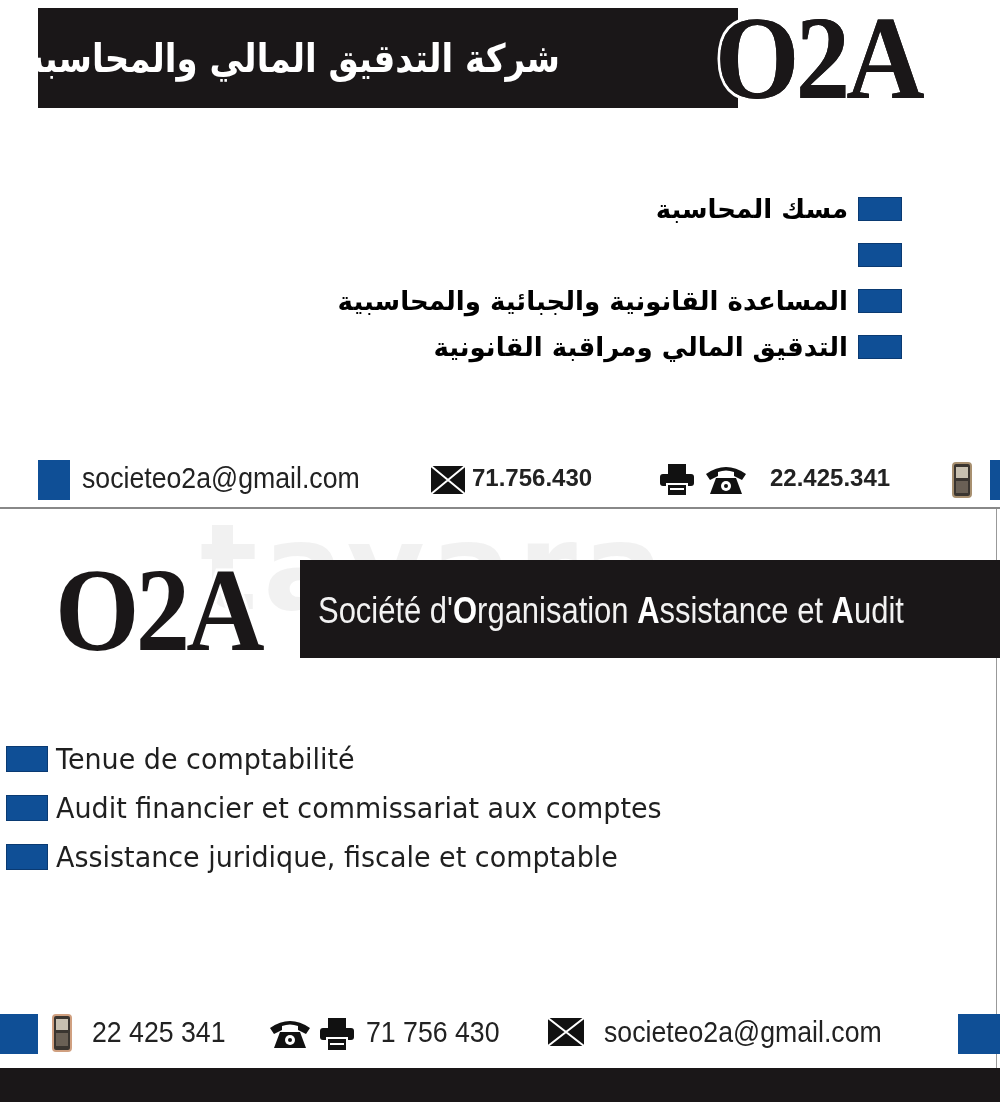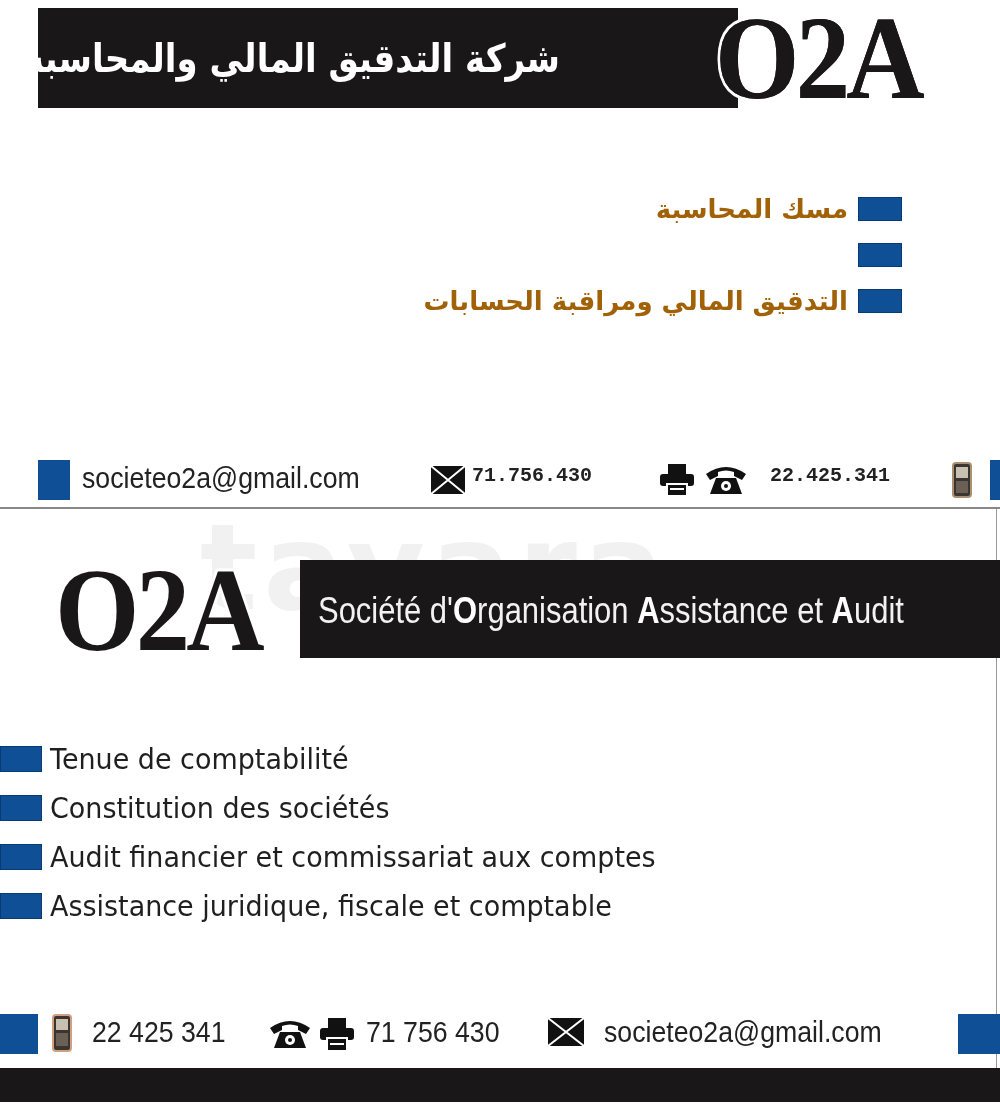--- a/index.html
+++ b/index.html
@@ -34,40 +34,40 @@
     .ar-service {
       display: flex; align-items: center; height: 46px; direction: rtl;
     }
     .bullet {
       display: inline-block; width: 44px; height: 24px; background: #0f4f96;
       border: 1px solid #0a3a72;
     }
     .ar-service .bullet { margin-left: 10px; }
     .ar-service-label {
       font-family: "DejaVu Sans", sans-serif; font-size: 26px; font-weight: bold;
-      color: #a16207; white-space: nowrap;
+      color: #000000; white-space: nowrap;
     }
 
     
     .contact-row {
       position: absolute; left: 0; width: 1000px; height: 44px;
       display: flex; align-items: center;
     }
     .contact-ar { top: 458px; }
     .contact-fr { top: 1012px; }
     .edge-block { position: absolute; width: 44px; height: 40px; background: #0f4f96; top: 2px; }
     .edge-left { left: 0; }
     .edge-right { right: 0; }
     .contact-ar .edge-left { width: 32px; }
     .contact-ar .edge-right { width: 48px; }
     .contact-fr .edge-left { width: 38px; }
     .contact-fr .edge-right { width: 42px; }
 
     .contact-text {
-      font-family: Liberation Mono, monospace; font-size: 20px; font-weight: bold;
+      font-family: Liberation Sans, sans-serif; font-size: 24px; font-weight: bold;
       color: #222; white-space: nowrap; position: absolute; top: 6px;
     }
     .ctext-condensed { font-family: "Liberation Sans", sans-serif; font-size: 29px; font-weight: normal; top: 4px; transform: scaleX(0.92); transform-origin: left; }
 
     .icon { position: absolute; display: inline-block; }
     .icon svg { display: block; }
 
     .divider {
       position: absolute; left: 0; top: 507px; width: 1000px; height: 2px; background: #888;
     }
@@ -89,21 +89,21 @@
     }
     .fr-title {
       position: absolute; left: 318px; top: 590px;
       font-family: "Liberation Sans", sans-serif; font-size: 36px; color: #f2f2f2;
       white-space: nowrap; transform: scaleX(0.86); transform-origin: left;
     }
     .fr-title b { font-weight: bold; color: #ffffff; }
     .logo-fr { left: 46px; top: 552px; font-size: 118px; -webkit-text-stroke: 6px #ffffff; paint-order: stroke fill; }
 
     
-    .fr-services { position: absolute; left: 0; top: 734px; }
+    .fr-services { position: absolute; left: 6px; top: 734px; }
     .fr-service { display: flex; align-items: center; height: 49px; }
     .fr-service .bullet { width: 42px; height: 26px; margin-right: 8px; }
     .fr-service-label {
       font-family: "DejaVu Sans", sans-serif; font-size: 29px; color: #1f1f1f; white-space: nowrap;
       transform: scaleX(0.93); transform-origin: left;
     }
 
     .bottom-bar {
       position: absolute; left: 0; top: 1068px; width: 1000px; height: 34px; background: #1a1718;
     }
@@ -119,21 +119,25 @@
   <div class="ar-services">
     <div class="ar-service">
       <span class="bullet"></span>
       <span class="ar-service-label">مسك المحاسبة</span>
     </div>
     <div class="ar-service">
       <span class="bullet"></span>
     </div>
     <div class="ar-service">
       <span class="bullet"></span>
-      <span class="ar-service-label">التدقيق المالي ومراقبة الحسابات</span>
+      <span class="ar-service-label">المساعدة القانونية والجبائية والمحاسبية</span>
+    </div>
+    <div class="ar-service">
+      <span class="bullet"></span>
+      <span class="ar-service-label">التدقيق المالي ومراقبة القانونية</span>
     </div>
   </div>
 
   <div class="contact-row contact-ar">
     <span class="edge-block edge-left"></span>
     <span class="contact-text ctext-condensed" style="left:44px;">societeo2a@gmail.com</span>
     <span class="icon" style="left:393px; top:8px;">
       <svg width="34" height="28" viewBox="0 0 34 28">
           <rect x="0" y="0" width="34" height="28" fill="#111"></rect>
           <path d="M0 0 L17 14 L34 0 M0 28 L17 14 L34 28" stroke="#fff" stroke-width="2" fill="none"></path>
@@ -176,24 +180,20 @@
 <div class="logo logo-fr">O2A</div>
 <div class="fr-title"><span>Société d'</span><b>O</b><span>rganisation </span><b>A</b><span>ssistance et </span><b>A</b><span>udit</span></div>
 
 <div class="fr-services">
   <div class="fr-service">
     <span class="bullet"></span>
     <span class="fr-service-label">Tenue de comptabilité</span>
   </div>
   <div class="fr-service">
     <span class="bullet"></span>
-    <span class="fr-service-label">Constitution des sociétés</span>
-  </div>
-  <div class="fr-service">
-    <span class="bullet"></span>
     <span class="fr-service-label">Audit financier et commissariat aux comptes</span>
   </div>
   <div class="fr-service">
     <span class="bullet"></span>
     <span class="fr-service-label">Assistance juridique, fiscale et comptable</span>
   </div>
 </div>
 
 <div class="contact-row contact-fr">
   <span class="edge-block edge-left"></span>

